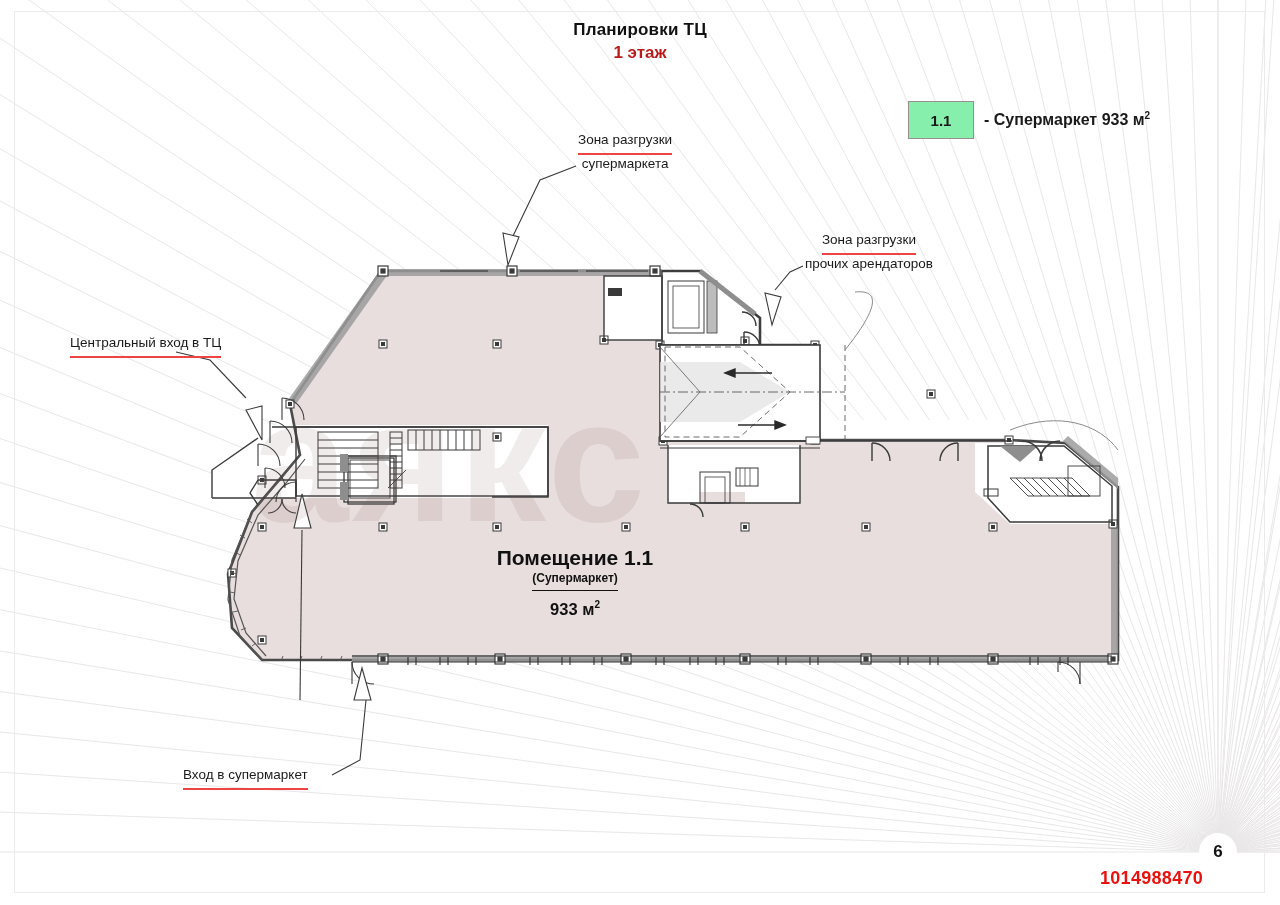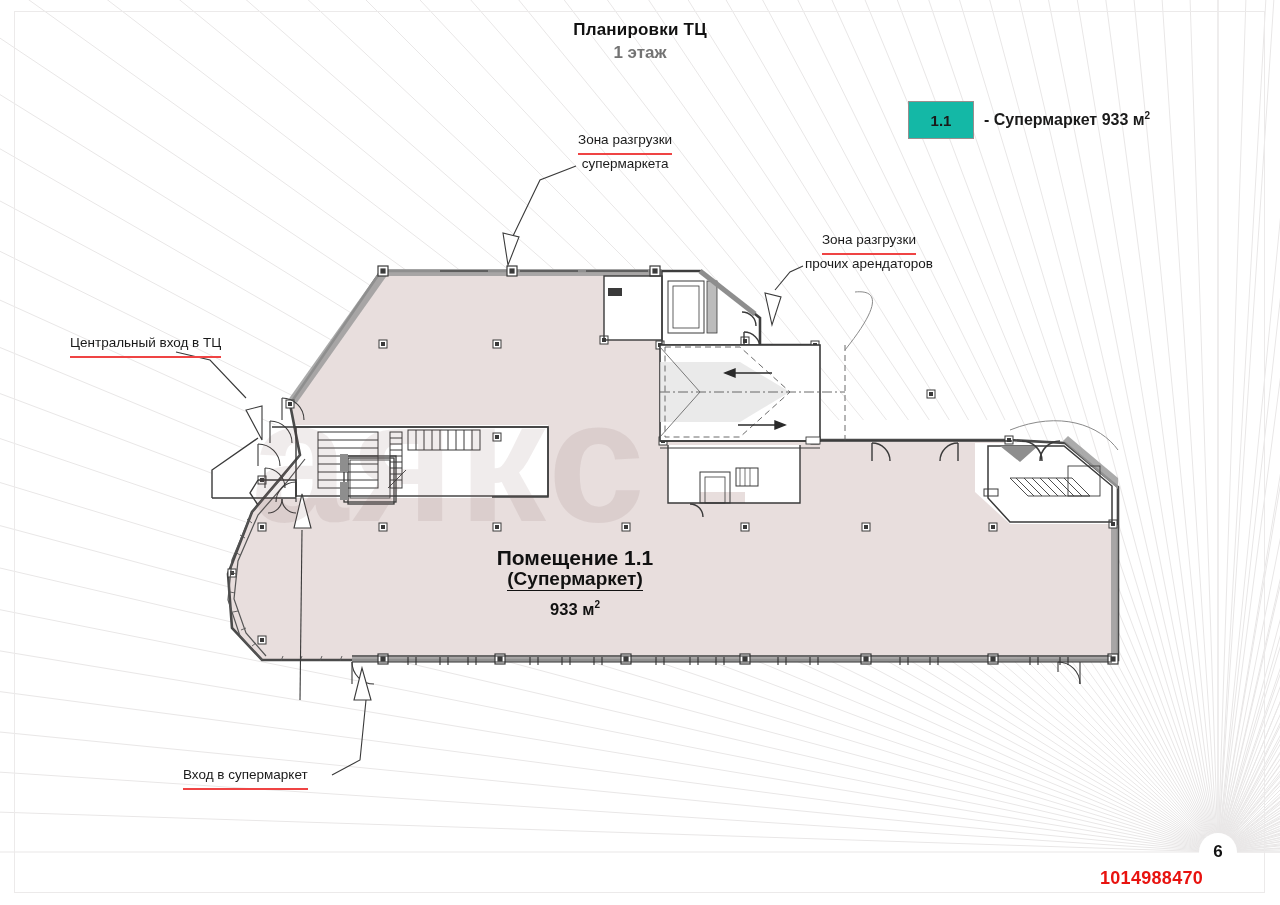--- a/index.html
+++ b/index.html
@@ -48,35 +48,35 @@
   #title-block .line1 {
     font-size: 17px;
     font-weight: bold;
     color: #111111;
     letter-spacing: 0.2px;
     line-height: 23px;
   }
   #title-block .line2 {
     font-size: 17px;
     font-weight: bold;
-    color: #737373;
+    color: #b91c1c;
     line-height: 23px;
   }
 
   
   #legend {
     position: absolute;
     left: 908px; top: 101px;
     display: flex;
     align-items: center;
   }
   #legend .swatch {
     width: 66px;
     height: 38px;
-    background: #14b8a6;
+    background: #86efac;
     border: 1px solid #9a8e8e;
     display: flex;
     align-items: center;
     justify-content: center;
     font-size: 15px;
     font-weight: bold;
     color: #1a1a1a;
     box-sizing: border-box;
   }
   #legend .legend-text {
@@ -128,21 +128,21 @@
     text-align: center;
     pointer-events: none;
   }
   #room-label .r1 {
     font-size: 21px;
     font-weight: bold;
     color: #111111;
     line-height: 21px;
   }
   #room-label .r2 {
-    font-size: 19px;
+    font-size: 12px;
     font-weight: bold;
     color: #111111;
     line-height: 21px;
     display: inline-block;
     border-bottom: 1.6px solid #111111;
     padding-bottom: 1px;
   }
   #room-label .r3 {
     font-size: 16.5px;
     font-weight: bold;

